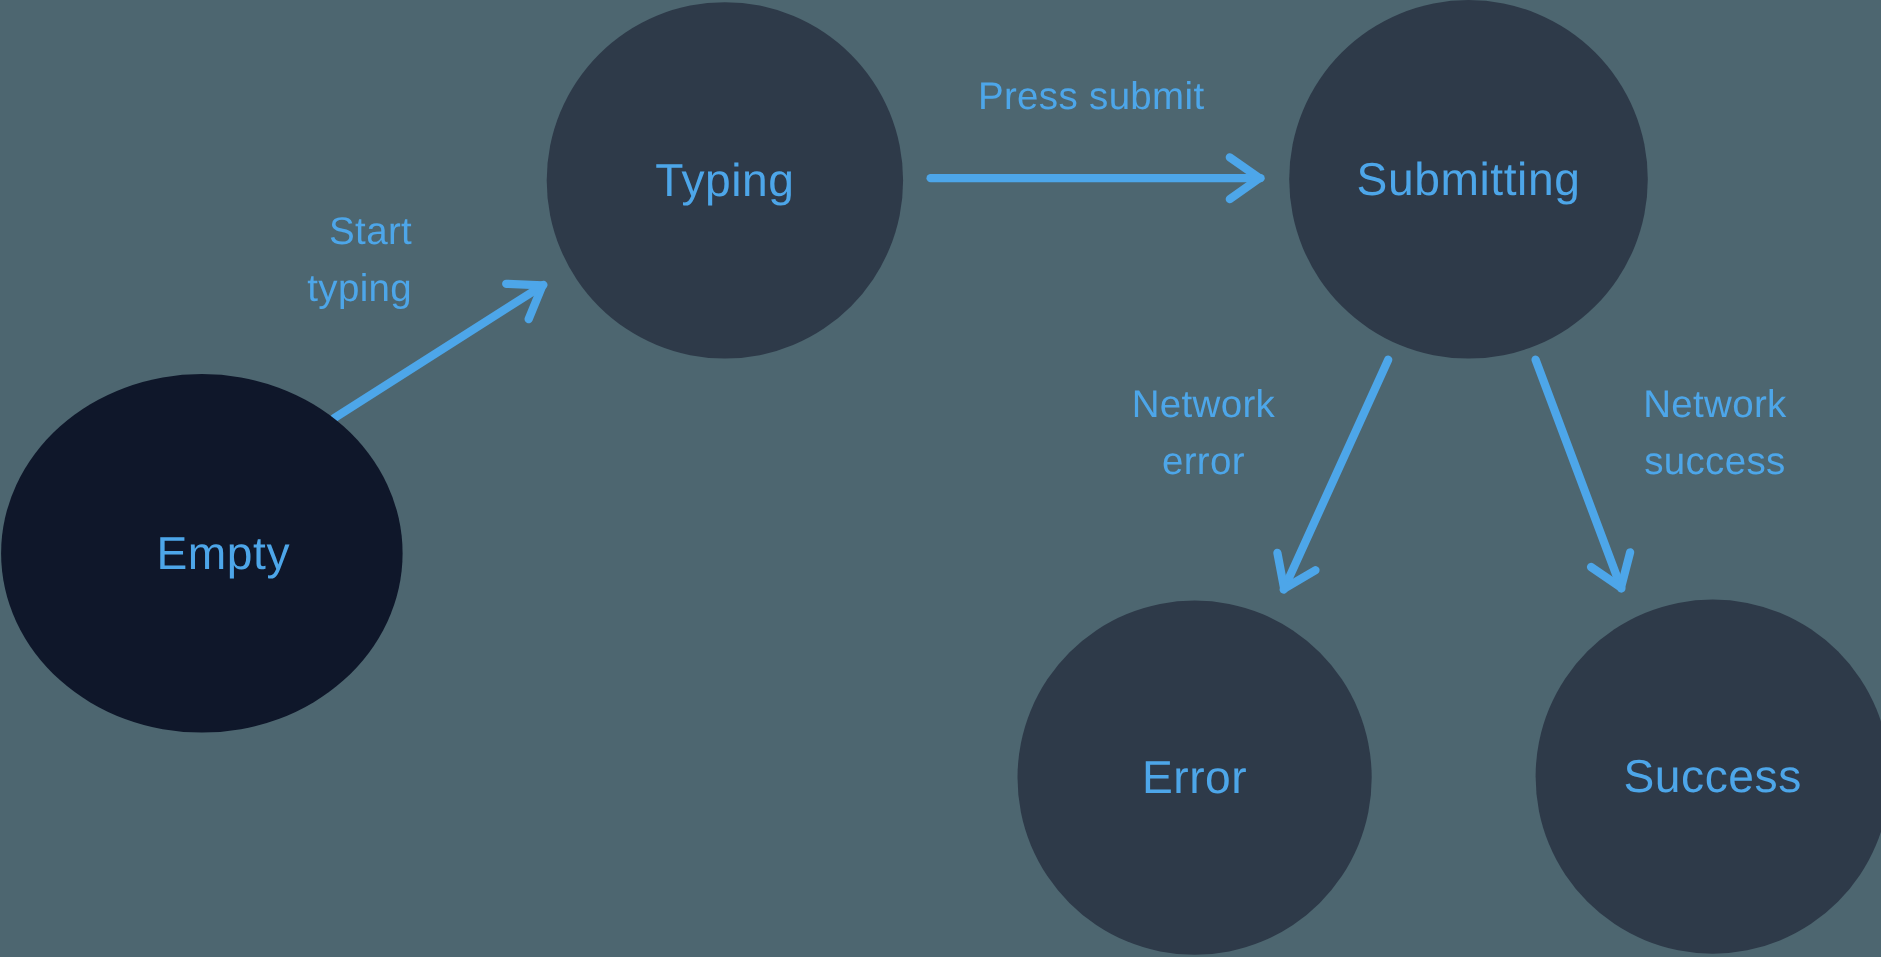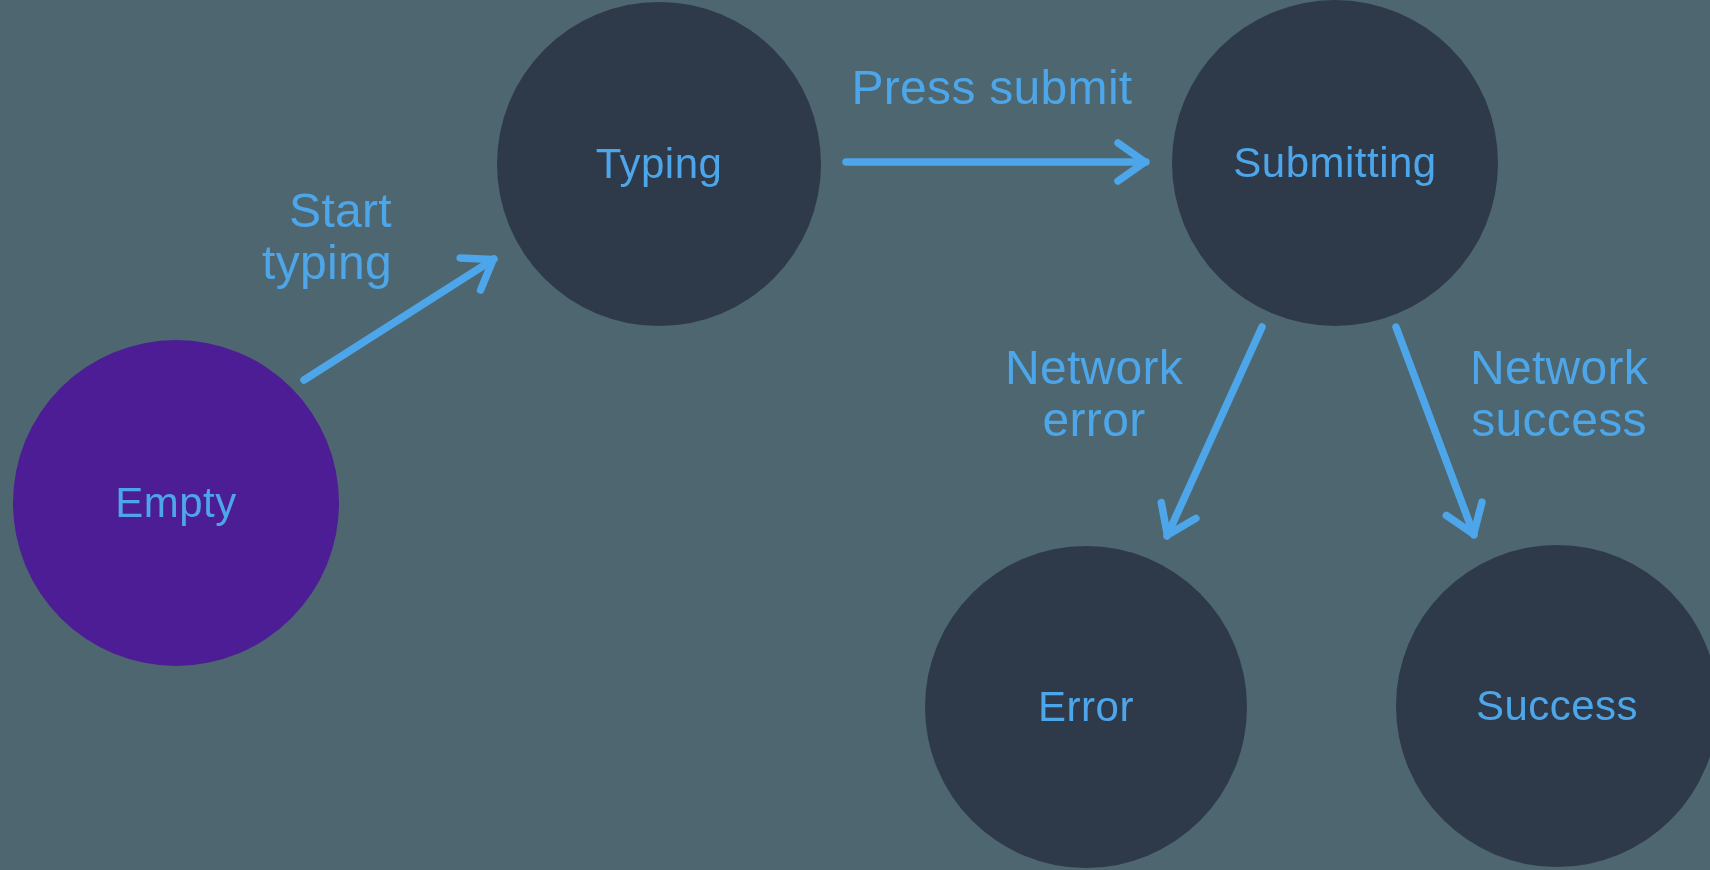--- a/index.html
+++ b/index.html
@@ -31,21 +31,21 @@
   }
   .node-label {
     font-size: 42px;
     font-weight: 500;
     letter-spacing: 0.5px;
   }
   .edge-label {
     position: absolute;
     transform: translate(-50%, -50%);
     text-align: center;
-    font-size: 48px;
+    font-size: 35px;
     font-weight: 500;
     line-height: 52px;
     letter-spacing: 0.3px;
     white-space: nowrap;
   }
 </style>
 </head>
 <body>
 
 <div class="stage" style="background: rgb(77, 102, 112);">
@@ -56,21 +56,21 @@
       </marker>
     </defs>
     <g id="edge-lines">
         <line x1="304" y1="380" x2="494" y2="259" stroke="#4da6e9" stroke-width="7.5" stroke-linecap="round" marker-end="url(#arrowhead)"></line>
         <line x1="846" y1="162" x2="1146" y2="162" stroke="#4da6e9" stroke-width="7.5" stroke-linecap="round" marker-end="url(#arrowhead)"></line>
         <line x1="1262" y1="327" x2="1167" y2="536" stroke="#4da6e9" stroke-width="7.5" stroke-linecap="round" marker-end="url(#arrowhead)"></line>
         <line x1="1396" y1="327" x2="1474" y2="535" stroke="#4da6e9" stroke-width="7.5" stroke-linecap="round" marker-end="url(#arrowhead)"></line>
       </g>
   </svg>
   <div id="nodes-layer">
-      <div class="node" style="left: 13px; top: 340px; width: 326px; height: 326px; background: #4c1d95;">
+      <div class="node" style="left: 1px; top: 340px; width: 326px; height: 326px; background: #0f172a; padding-left: 39px;">
         <span class="node-label" style="color: rgb(77, 166, 233);">Empty</span>
       </div>
       <div class="node" style="left: 497px; top: 2px; width: 324px; height: 324px; background: rgb(46, 58, 73);">
         <span class="node-label" style="color: rgb(77, 166, 233);">Typing</span>
       </div>
       <div class="node" style="left: 1172px; top: 0px; width: 326px; height: 326px; background: rgb(46, 58, 73);">
         <span class="node-label" style="color: rgb(77, 166, 233);">Submitting</span>
       </div>
       <div class="node" style="left: 925px; top: 546px; width: 322px; height: 322px; background: rgb(46, 58, 73);">
         <span class="node-label" style="color: rgb(77, 166, 233);">Error</span>

